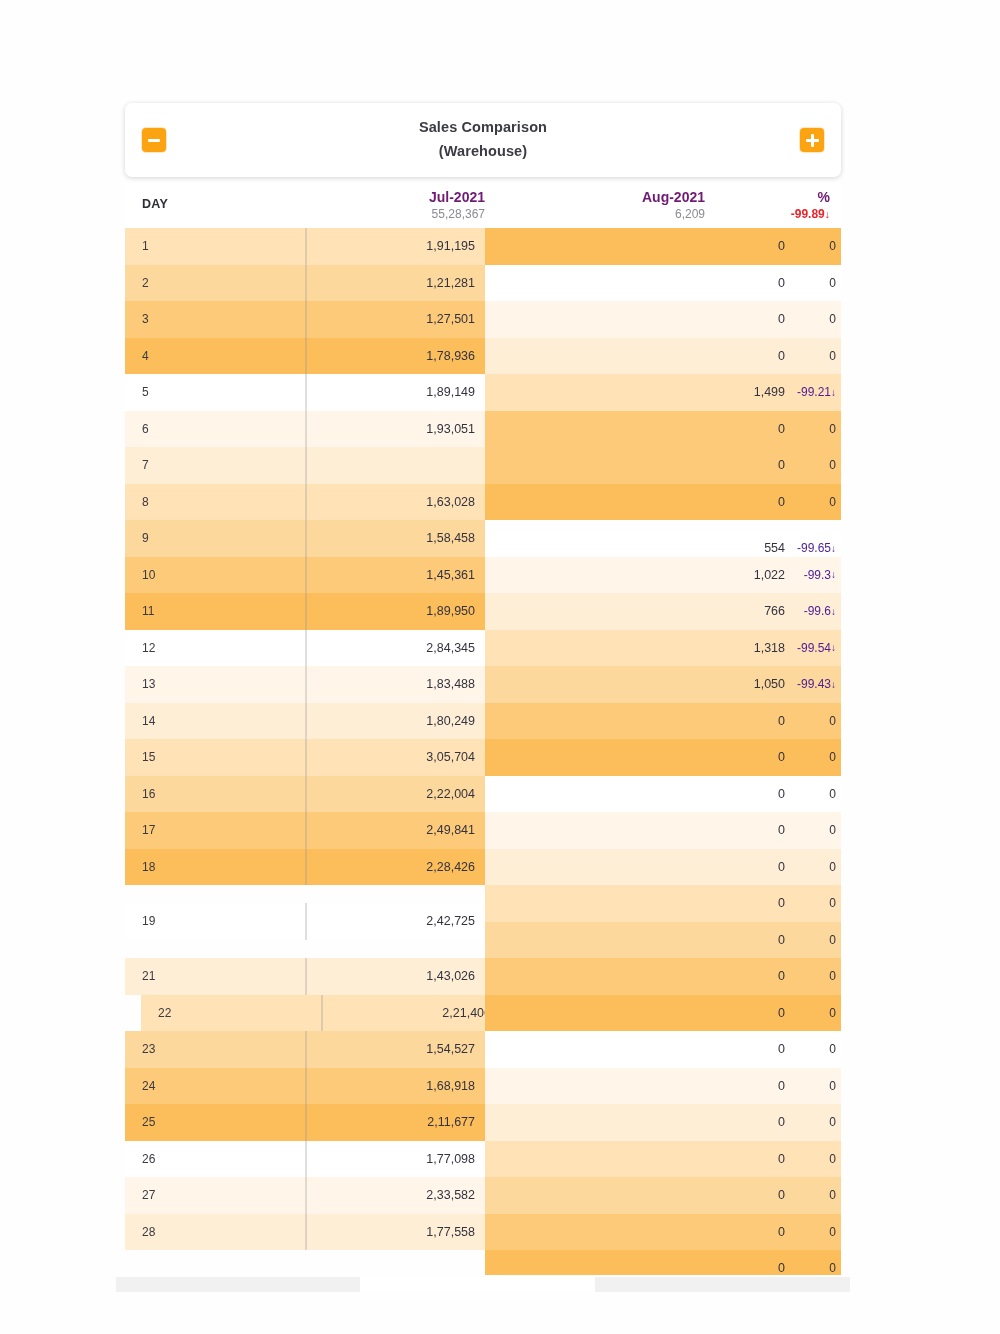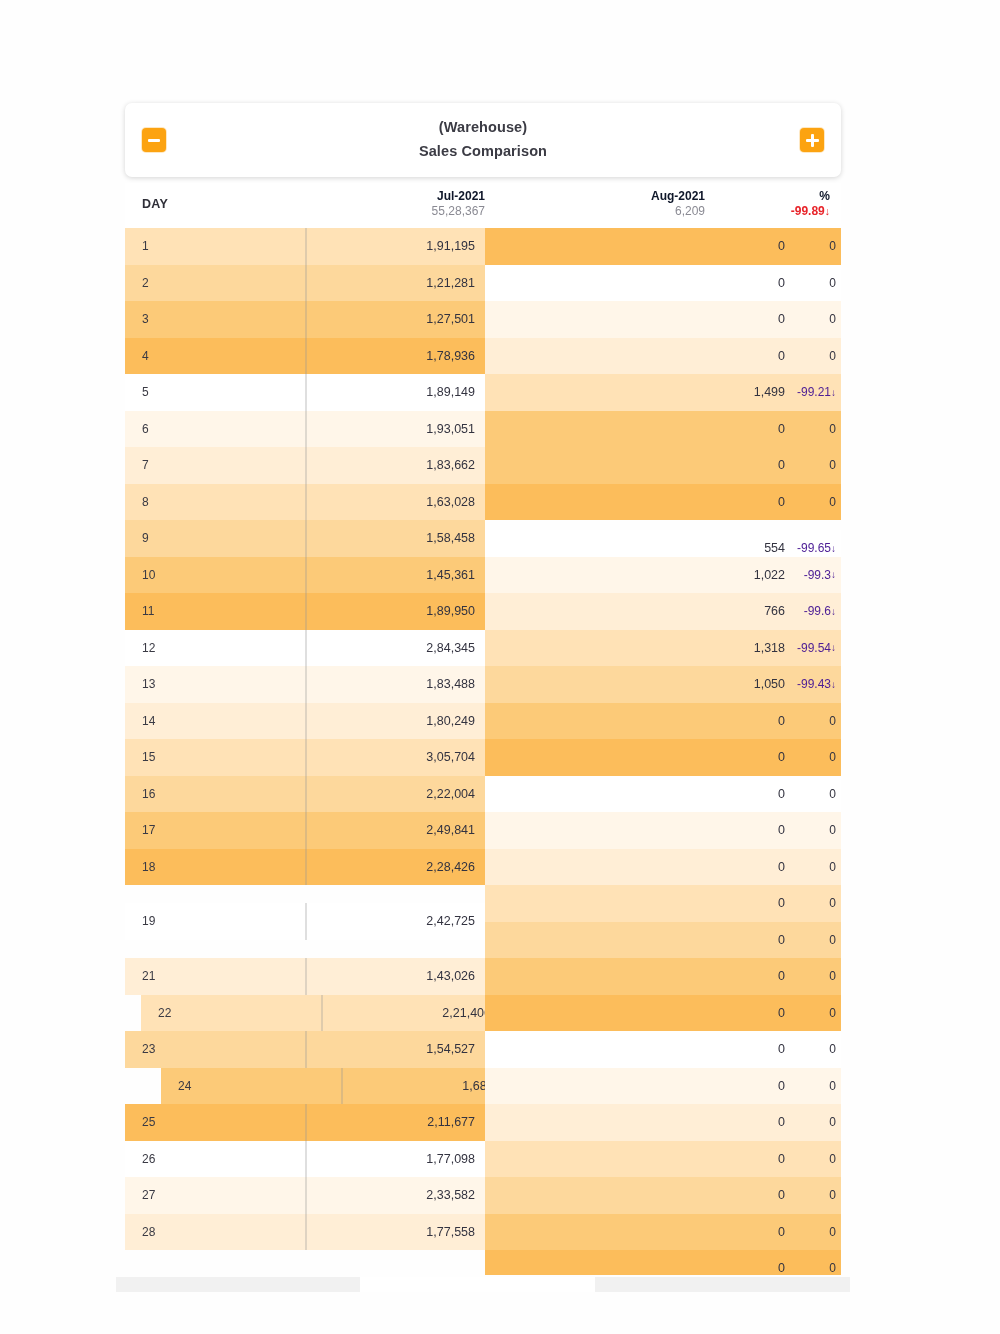--- a/index.html
+++ b/index.html
@@ -107,23 +107,23 @@
   .hdr-group {
     position: absolute;
     top: 6px;
     text-align: right;
   }
   .hdr-group.jul  { left: 200px; width: 160px; }
   .hdr-group.aug  { left: 420px; width: 160px; }
   .hdr-group.pct  { left: 575px; width: 130px; }
 
   .hdr-label {
-    font-size: 12px;
+    font-size: 14px;
     font-weight: bold;
-    color: #0f172a;
+    color: #701a75;
     line-height: 1.28;
     white-space: nowrap;
   }
   .hdr-sub {
     font-size: 12px;
     color: #8a8a93;
     line-height: 1.28;
     white-space: nowrap;
   }
   .hdr-sub.neg {
@@ -225,22 +225,22 @@
   }
 </style>
 </head>
 <body>
 
 <div class="page">
 
   <div class="title-card">
     <button class="sq-btn minus" aria-label="collapse"></button>
     <div class="title-text">
+      <div>Sales Comparison</div>
       <div>(Warehouse)</div>
-      <div>Sales Comparison</div>
     </div>
     <button class="sq-btn plus" aria-label="expand"></button>
   </div>
 
   <div class="col-header">
     <div class="hdr-day">DAY</div>
 
     <div class="hdr-group jul">
       <div class="hdr-label">Jul-2021</div>
       <div class="hdr-sub">55,28,367</div>
@@ -336,21 +336,20 @@
           <div class="cell c-aug">0</div>
           <div class="cell c-pct">
             <span>0</span>
           </div>
         </div>
       </div>
       <div class="row">
         <div class="band-left" style="background: rgb(255, 238, 214);">
           <div class="vdiv"></div>
           <div class="cell c-day">7</div>
-          <div class="cell c-jul">1,83,662</div>
         </div>
         <div class="band-right" style="background: rgb(252, 202, 120);">
           <div class="cell c-aug">0</div>
           <div class="cell c-pct">
             <span>0</span>
           </div>
         </div>
       </div>
       <div class="row">
         <div class="band-left" style="background: rgb(255, 226, 182);">
@@ -554,21 +553,21 @@
           <div class="cell c-jul">1,54,527</div>
         </div>
         <div class="band-right" style="background: rgb(255, 255, 255);">
           <div class="cell c-aug">0</div>
           <div class="cell c-pct">
             <span>0</span>
           </div>
         </div>
       </div>
       <div class="row">
-        <div class="band-left" style="background: rgb(252, 202, 120); margin-left: 36px;">
+        <div class="band-left" style="background: rgb(252, 202, 120);">
           <div class="vdiv"></div>
           <div class="cell c-day">24</div>
           <div class="cell c-jul">1,68,918</div>
         </div>
         <div class="band-right" style="background: rgb(255, 246, 233);">
           <div class="cell c-aug">0</div>
           <div class="cell c-pct">
             <span>0</span>
           </div>
         </div>

